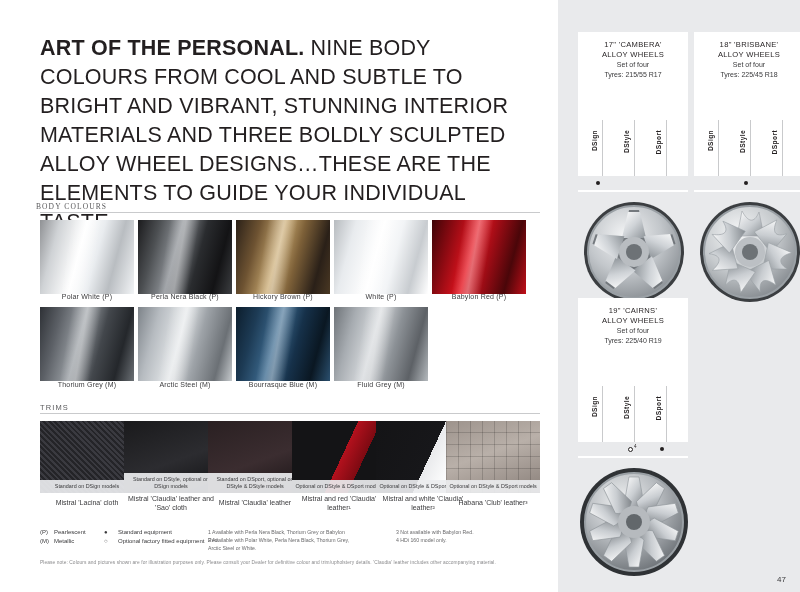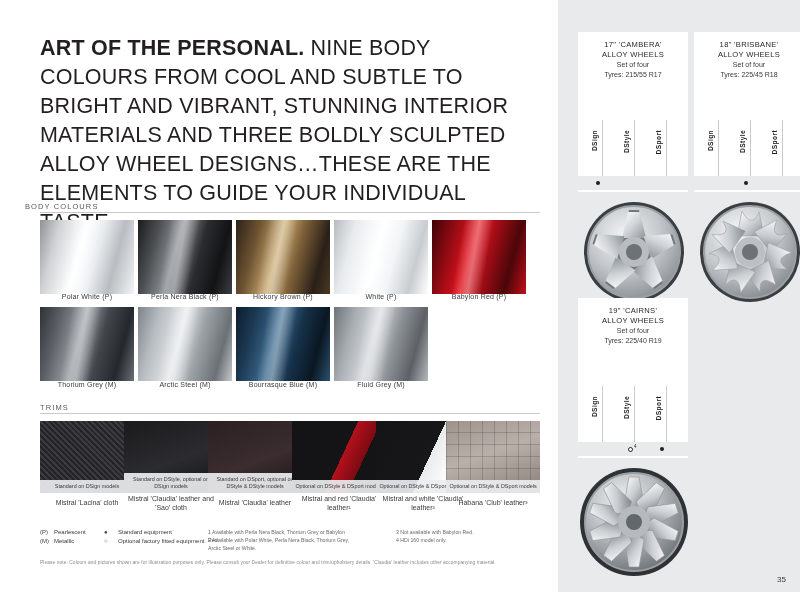--- a/index.html
+++ b/index.html
@@ -146,21 +146,21 @@
 <body>
 
 <div class="page">
 
   <div class="right-panel"></div>
 
   <div class="headline">
     <b>ART OF THE PERSONAL.</b><span> NINE BODY COLOURS FROM COOL AND SUBTLE TO BRIGHT AND VIBRANT, STUNNING INTERIOR MATERIALS AND THREE BOLDLY SCULPTED ALLOY WHEEL DESIGNS…THESE ARE THE ELEMENTS TO GUIDE YOUR INDIVIDUAL TASTE.</span>
   </div>
 
-  <div class="sec-label" style="left:25px;top:202px;">BODY COLOURS</div>
+  <div class="sec-label" style="left:36px;top:202px;font-family:Liberation Serif, serif;">BODY COLOURS</div>
   <div class="rule" style="left:40px;top:212px;width:500px;"></div>
 
   <div class="swatch g-polar" style="left:40px;top:220px;">
       <div class="sheen"></div>
     </div>
   <div class="swatch g-perla" style="left:138px;top:220px;">
       <div class="sheen"></div>
     </div>
   <div class="swatch g-hickory" style="left:236px;top:220px;">
       <div class="sheen"></div>
@@ -448,15 +448,15 @@
         <g transform="rotate(324)">
             <path d="M-5,-45 L5,-45 L10,-18 C4,-12 -4,-12 -10,-18 Z" fill="url(#w3s)" stroke="#8d9398" stroke-width="0.6"></path>
           </g>
       </g>
       <circle cx="56" cy="56" r="16" fill="#b6babe"></circle>
       <circle cx="56" cy="56" r="8" fill="#62676b"></circle>
       <circle cx="56" cy="56" r="49" fill="none" stroke="#9aa0a5" stroke-width="2"></circle>
     </svg>
   </div>
 
-  <div class="pagenum">35</div>
+  <div class="pagenum">47</div>
 
 </div>
 
 </body></html>

